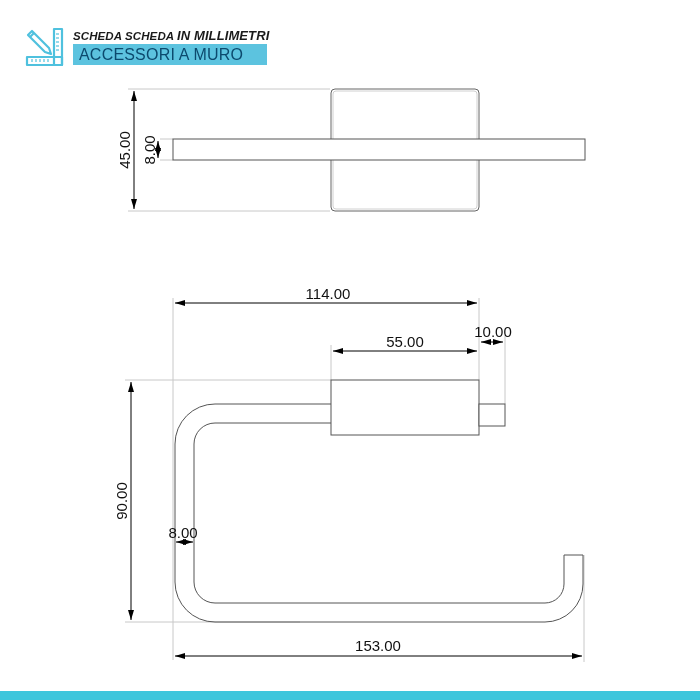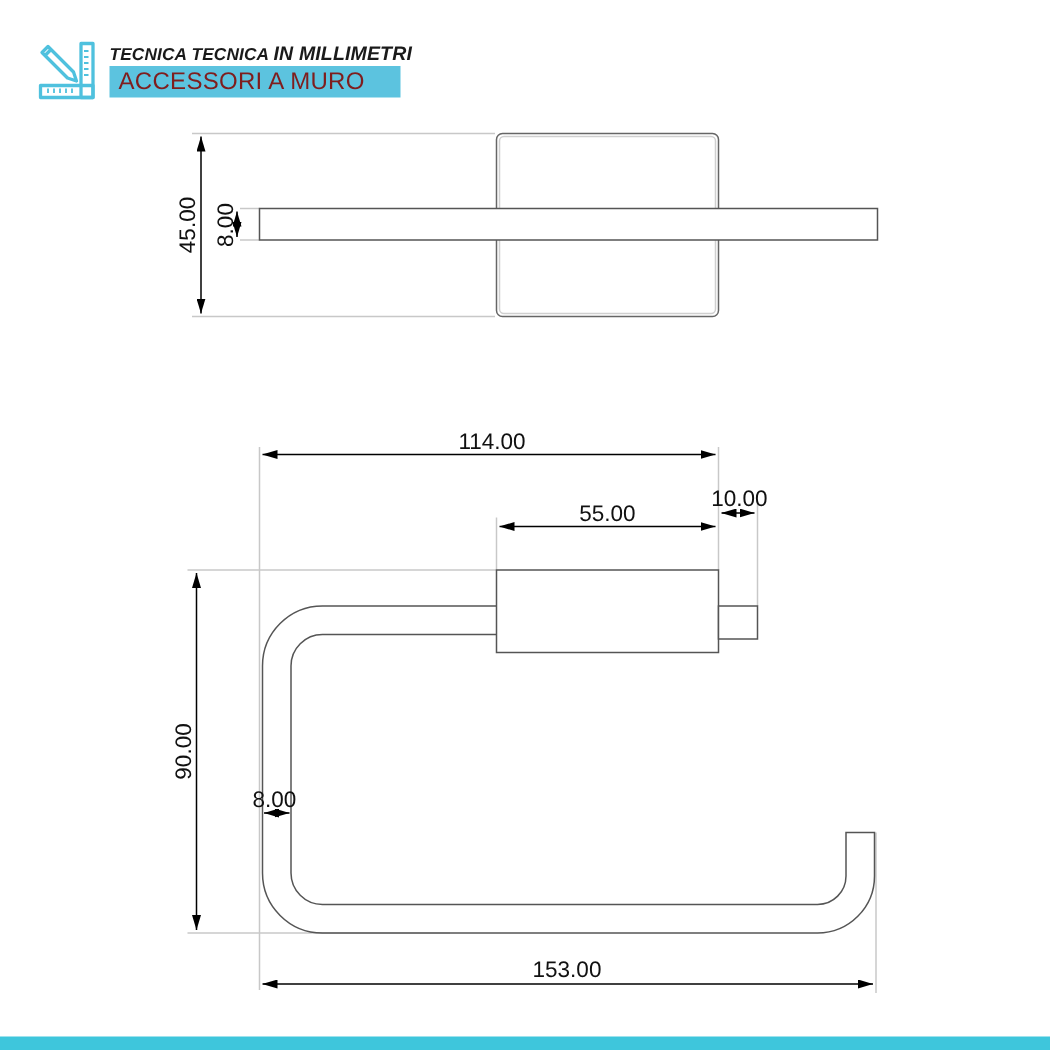--- a/index.html
+++ b/index.html
@@ -10,21 +10,21 @@
     .header { position: absolute; left: 25px; top: 27px; }
     .logo { position: absolute; left: 0; top: 0; width: 40px; height: 40px; }
     .subtitle {
       position: absolute; left: 48px; top: 1px; white-space: nowrap;
       font-size: 11.5px; font-style: italic; font-weight: bold; color: #1a1a1a;
       letter-spacing: 0.1px;
     }
     .subtitle .small { font-size: 13px; }
     .category {
       position: absolute; left: 48px; top: 17px; width: 188px; height: 21px;
-      background: #5cc3df; color: #7f1d1d; font-size: 16px; line-height: 21px;
+      background: #5cc3df; color: #0c4a6e; font-size: 16px; line-height: 21px;
       padding-left: 6px; white-space: nowrap; letter-spacing: 0.2px;
     }
     svg.drawing { position: absolute; left: 0; top: 0; }
     .dim-text { font-family: "Liberation Sans", sans-serif; font-size: 15px; fill: #111; }
     .footer-bar { position: absolute; left: 0; top: 691px; width: 700px; height: 9px; background: #3ec6dc; }
   </style>
 </head>
 <body>
 
 <div class="header">
@@ -45,21 +45,21 @@
         <line x1="31" y1="19" x2="34" y2="19"></line>
       <line x1="31" y1="23" x2="34" y2="23"></line>
       <line x1="7" y1="32" x2="7" y2="35"></line>
         <line x1="11" y1="32" x2="11" y2="35"></line>
       <line x1="15" y1="32" x2="15" y2="35"></line>
         <line x1="19" y1="32" x2="19" y2="35"></line>
       <line x1="23" y1="32" x2="23" y2="35"></line>
     </g>
   </svg>
   <div class="subtitle">
-    <span>TECNICA TECNICA</span>
+    <span>SCHEDA SCHEDA</span>
     <span class="small">IN MILLIMETRI</span>
   </div>
   <div class="category">ACCESSORI A MURO</div>
 </div>
 
 <svg class="drawing" width="700" height="700" viewBox="0 0 700 700">
   <defs>
     <marker id="arr" viewBox="0 0 10 6" refX="10" refY="3" markerWidth="10" markerHeight="6" orient="auto-start-reverse" markerUnits="userSpaceOnUse">
       <path d="M0 0 L10 3 L0 6 Z" fill="#000"></path>
     </marker>

